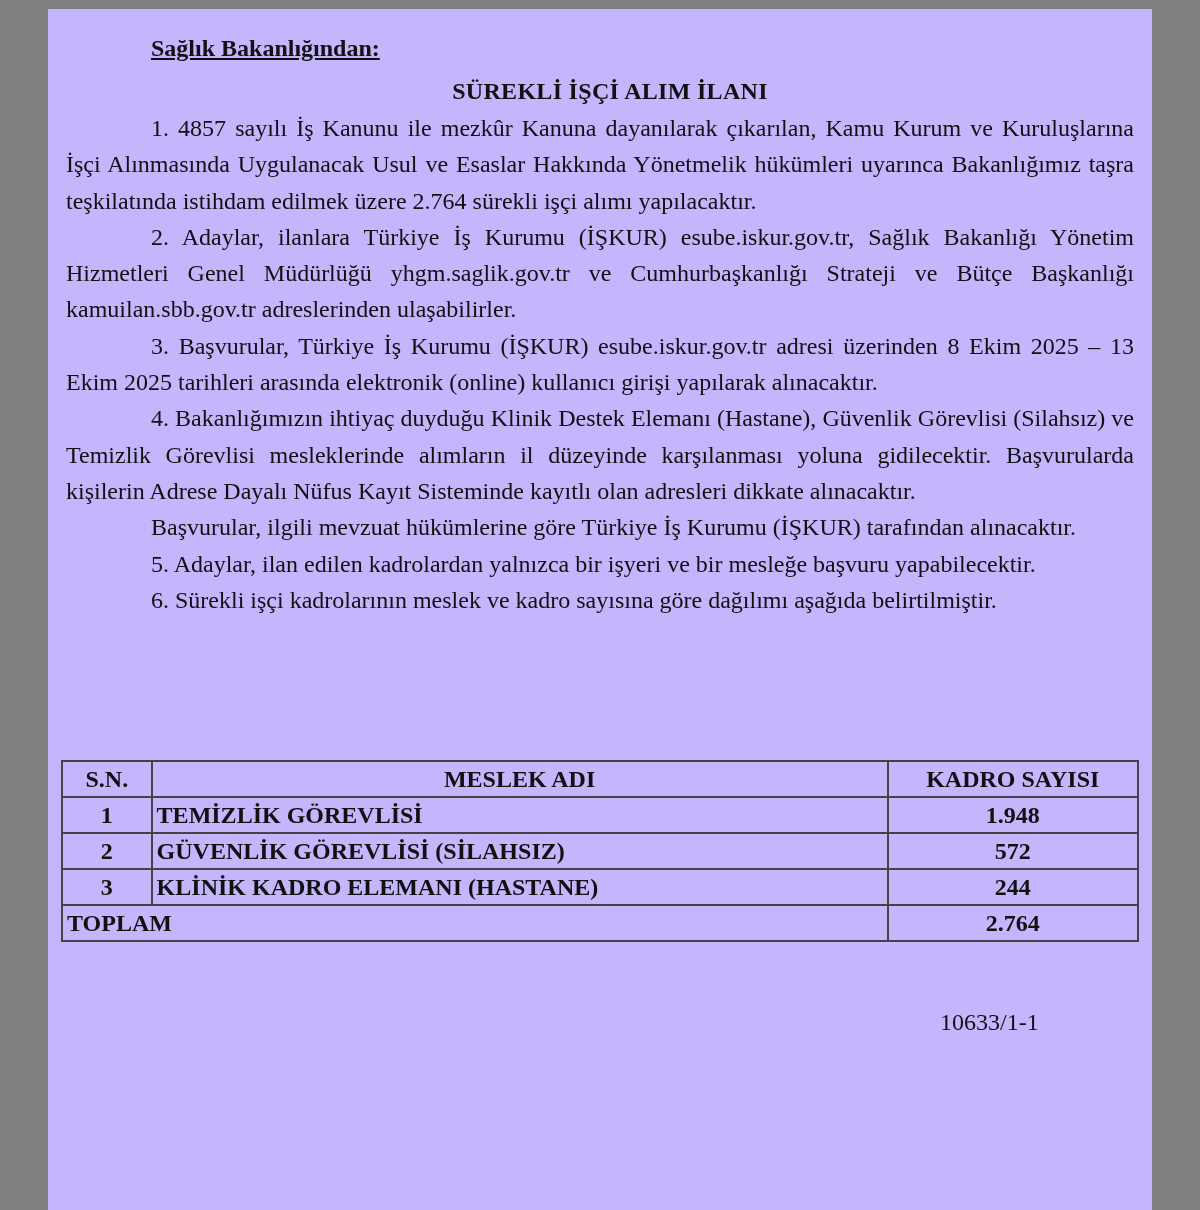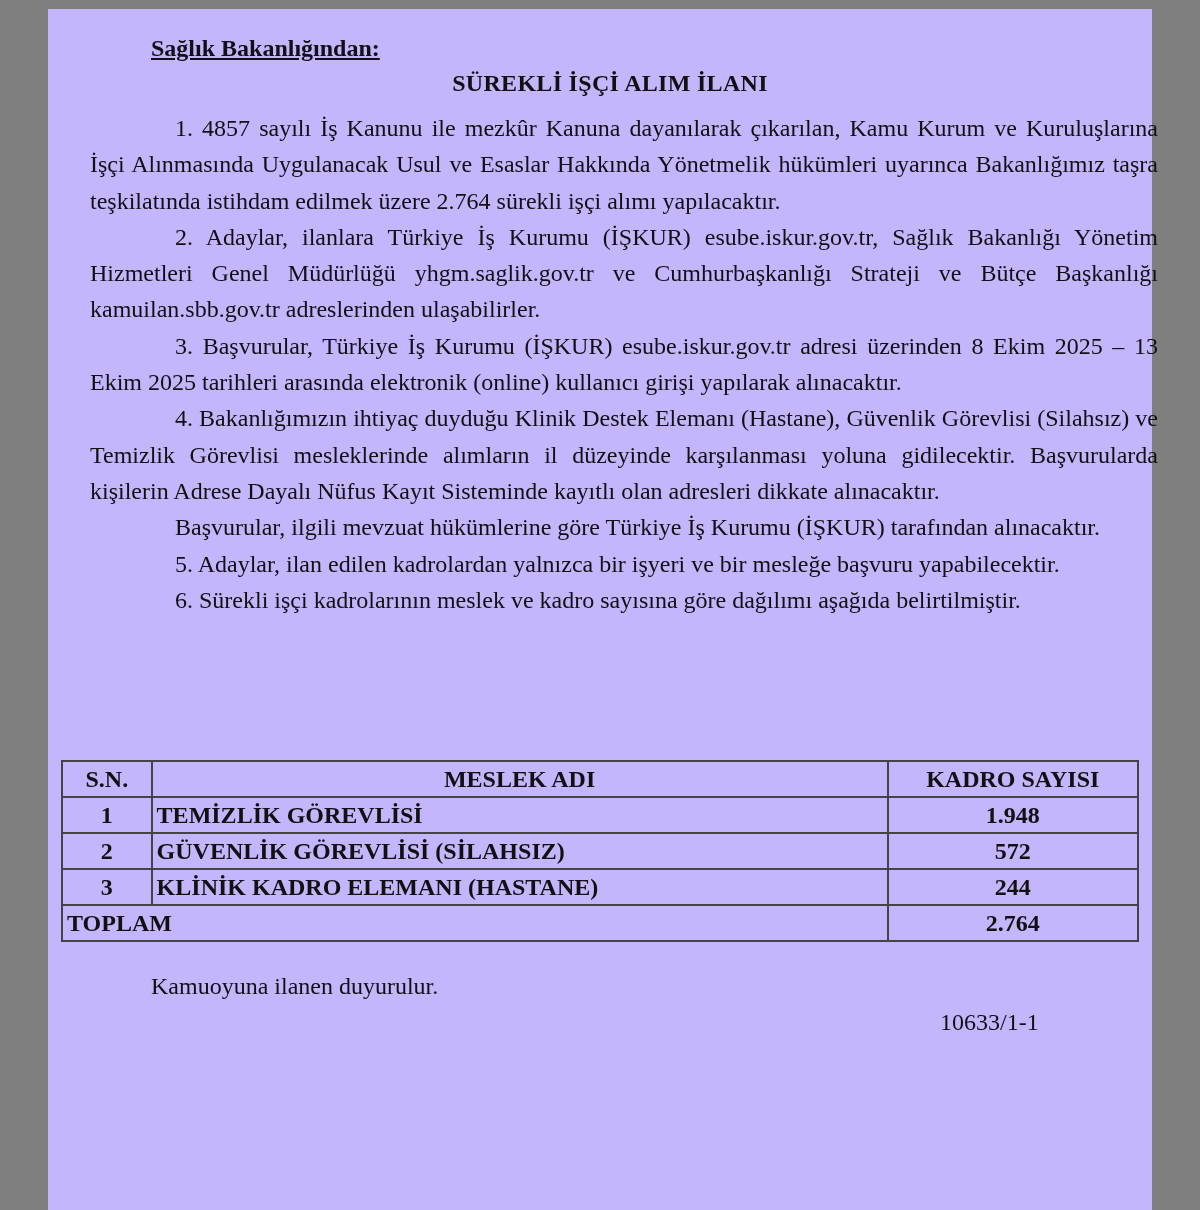--- a/index.html
+++ b/index.html
@@ -35,38 +35,37 @@
       top: 25px;
       font-size: 24px;
       font-weight: bold;
       text-decoration: underline;
       white-space: nowrap;
       line-height: 28px;
     }
     .title {
       position: absolute;
       left: 0;
-      top: 60px;
+      top: 68px;
       width: 1068px;
       text-align: center;
       font-size: 24px;
       font-weight: bold;
       line-height: 28px;
       letter-spacing: 0.3px;
       padding-left: 20px;
       box-sizing: border-box;
     }
     .body-text {
       position: absolute;
       left: 0;
       top: 101px;
       width: 1068px;
       font-size: 24px;
       line-height: 36.3px;
-      margin-left: 24px;
     }
     .para {
       margin: 0;
       text-indent: 85px;
       text-align: justify;
       text-align-last: left;
     }
     .para.nojustify {
       text-align: right;
     }
@@ -158,15 +157,14 @@
           <td class="col-count">244</td>
         </tr>
         <tr>
           <td colspan="2" style="text-align:left;">TOPLAM</td>
           <td class="col-count">2.764</td>
         </tr>
       </tbody>
     </table>
   </div>
 
-  <div class="footer-note">Kamuoyuna ilanen duyurulur.</div>
   <div class="ref-code">10633/1-1</div>
 </div>
 
 </body></html>

